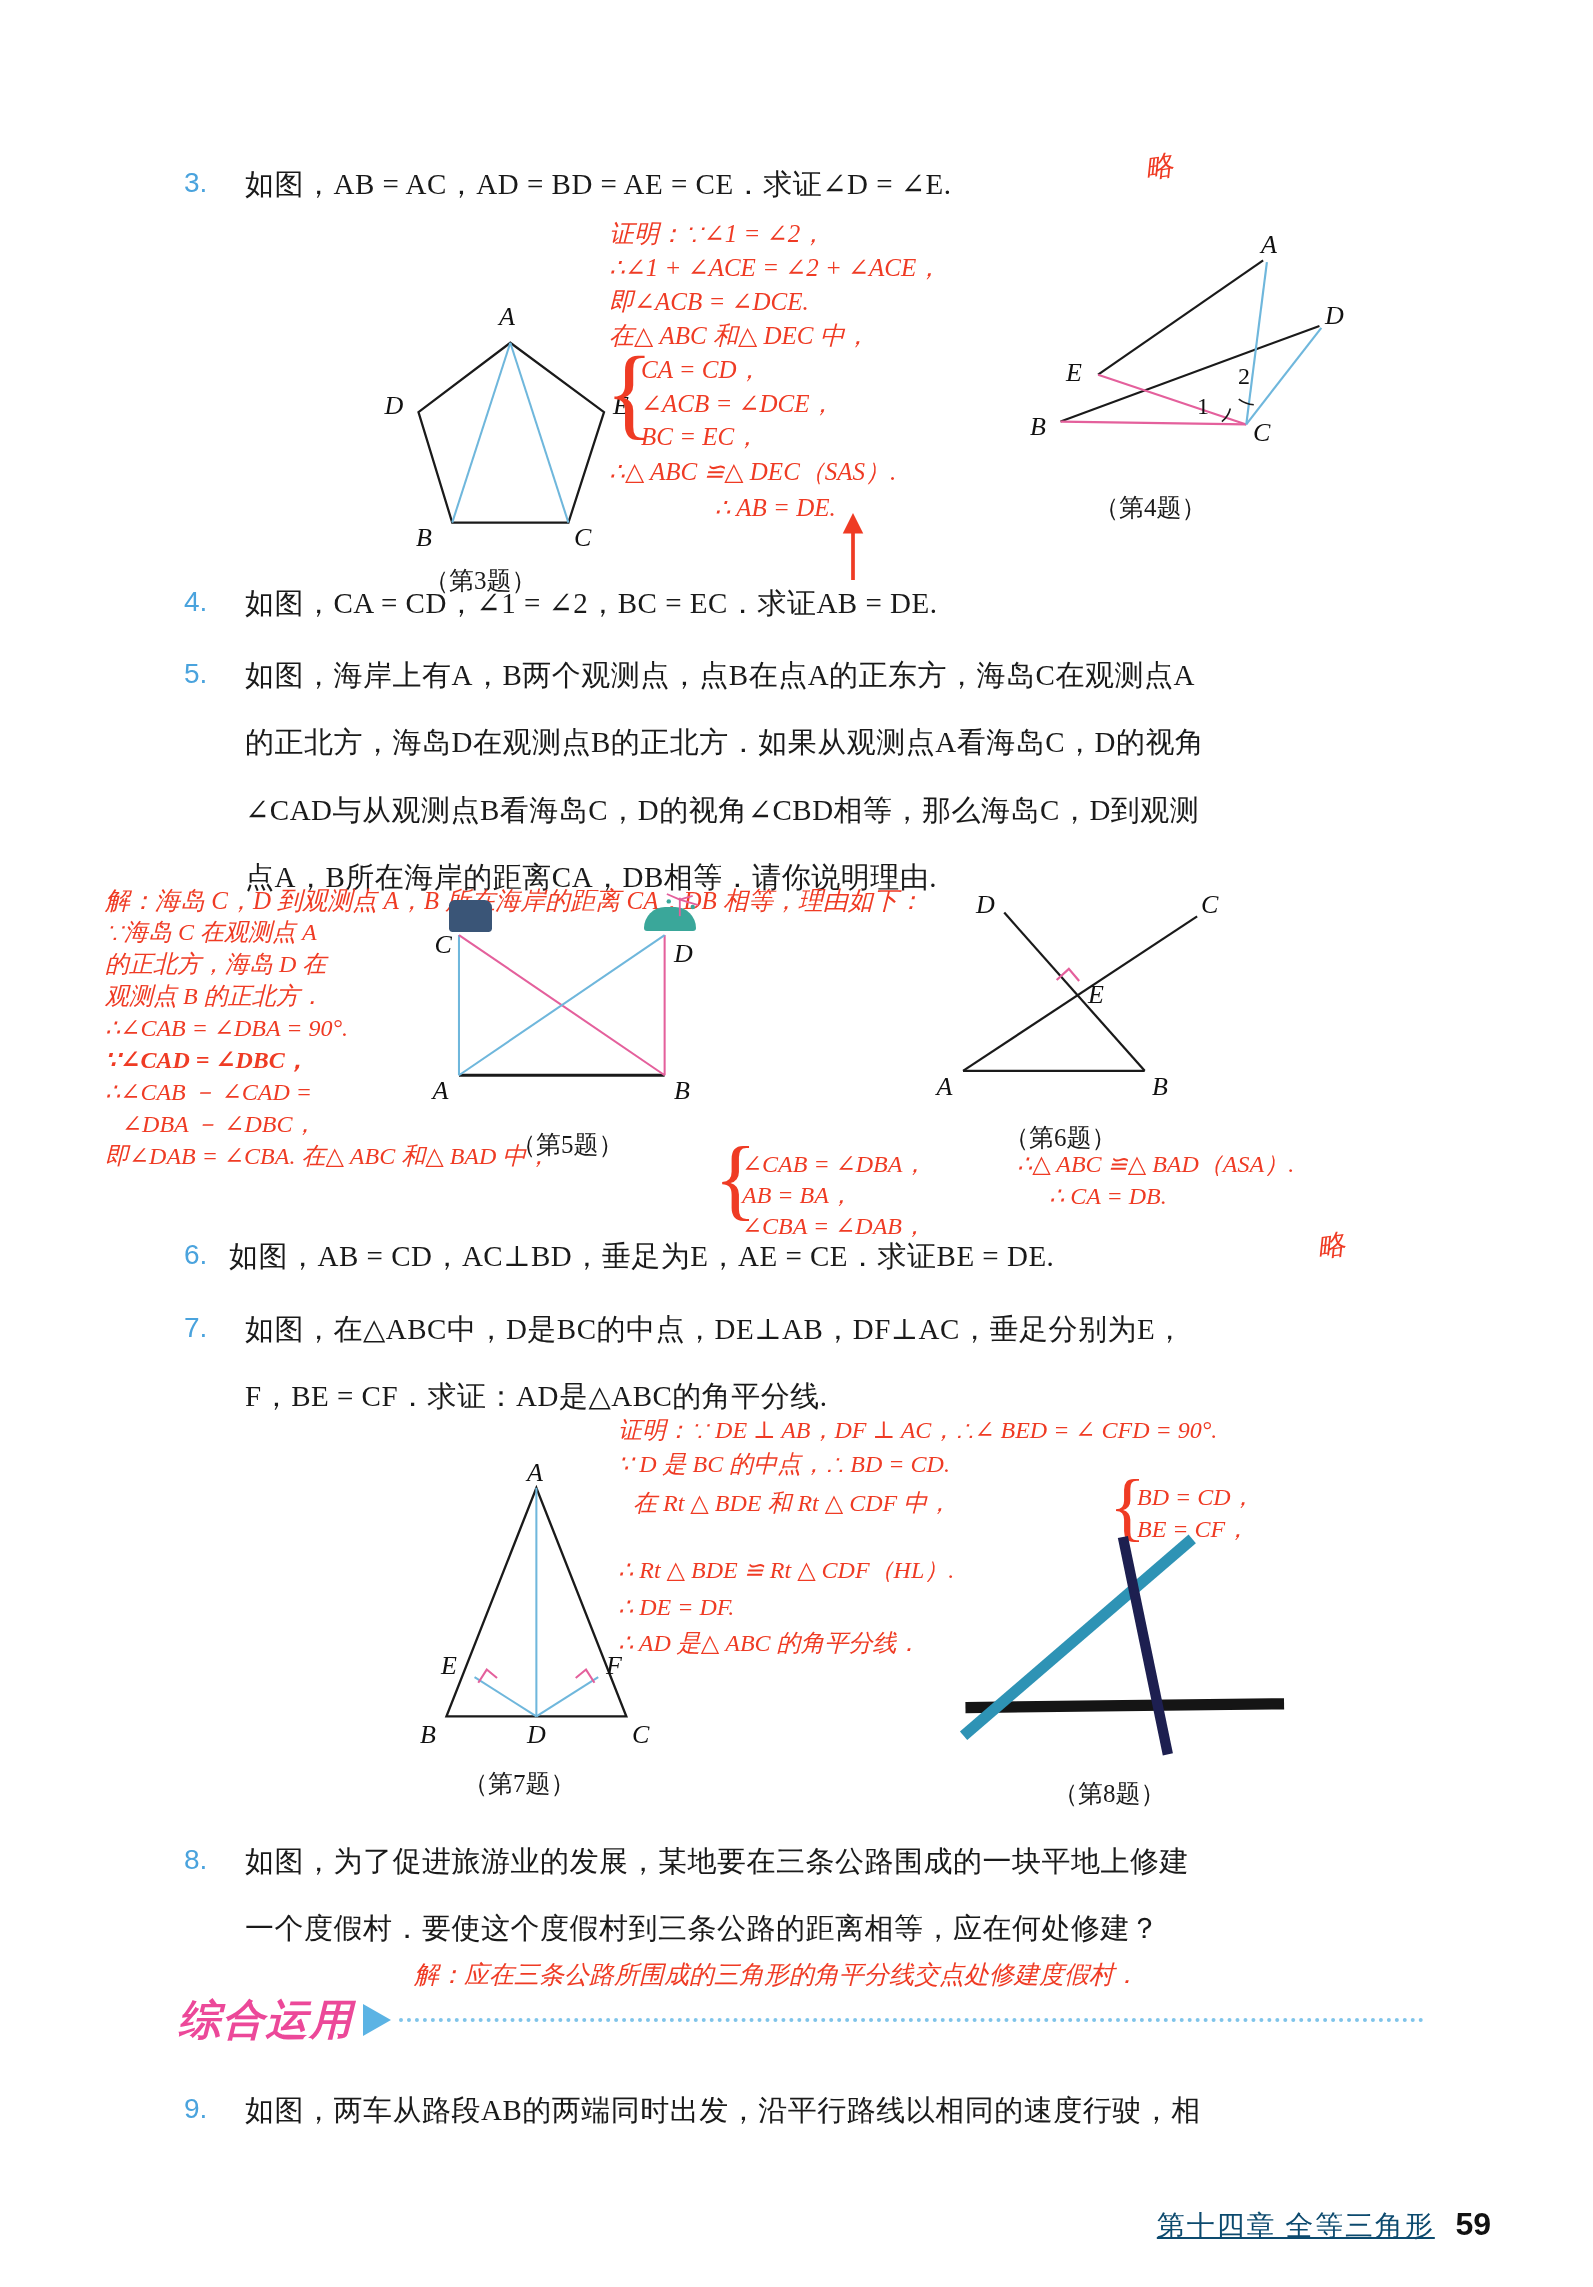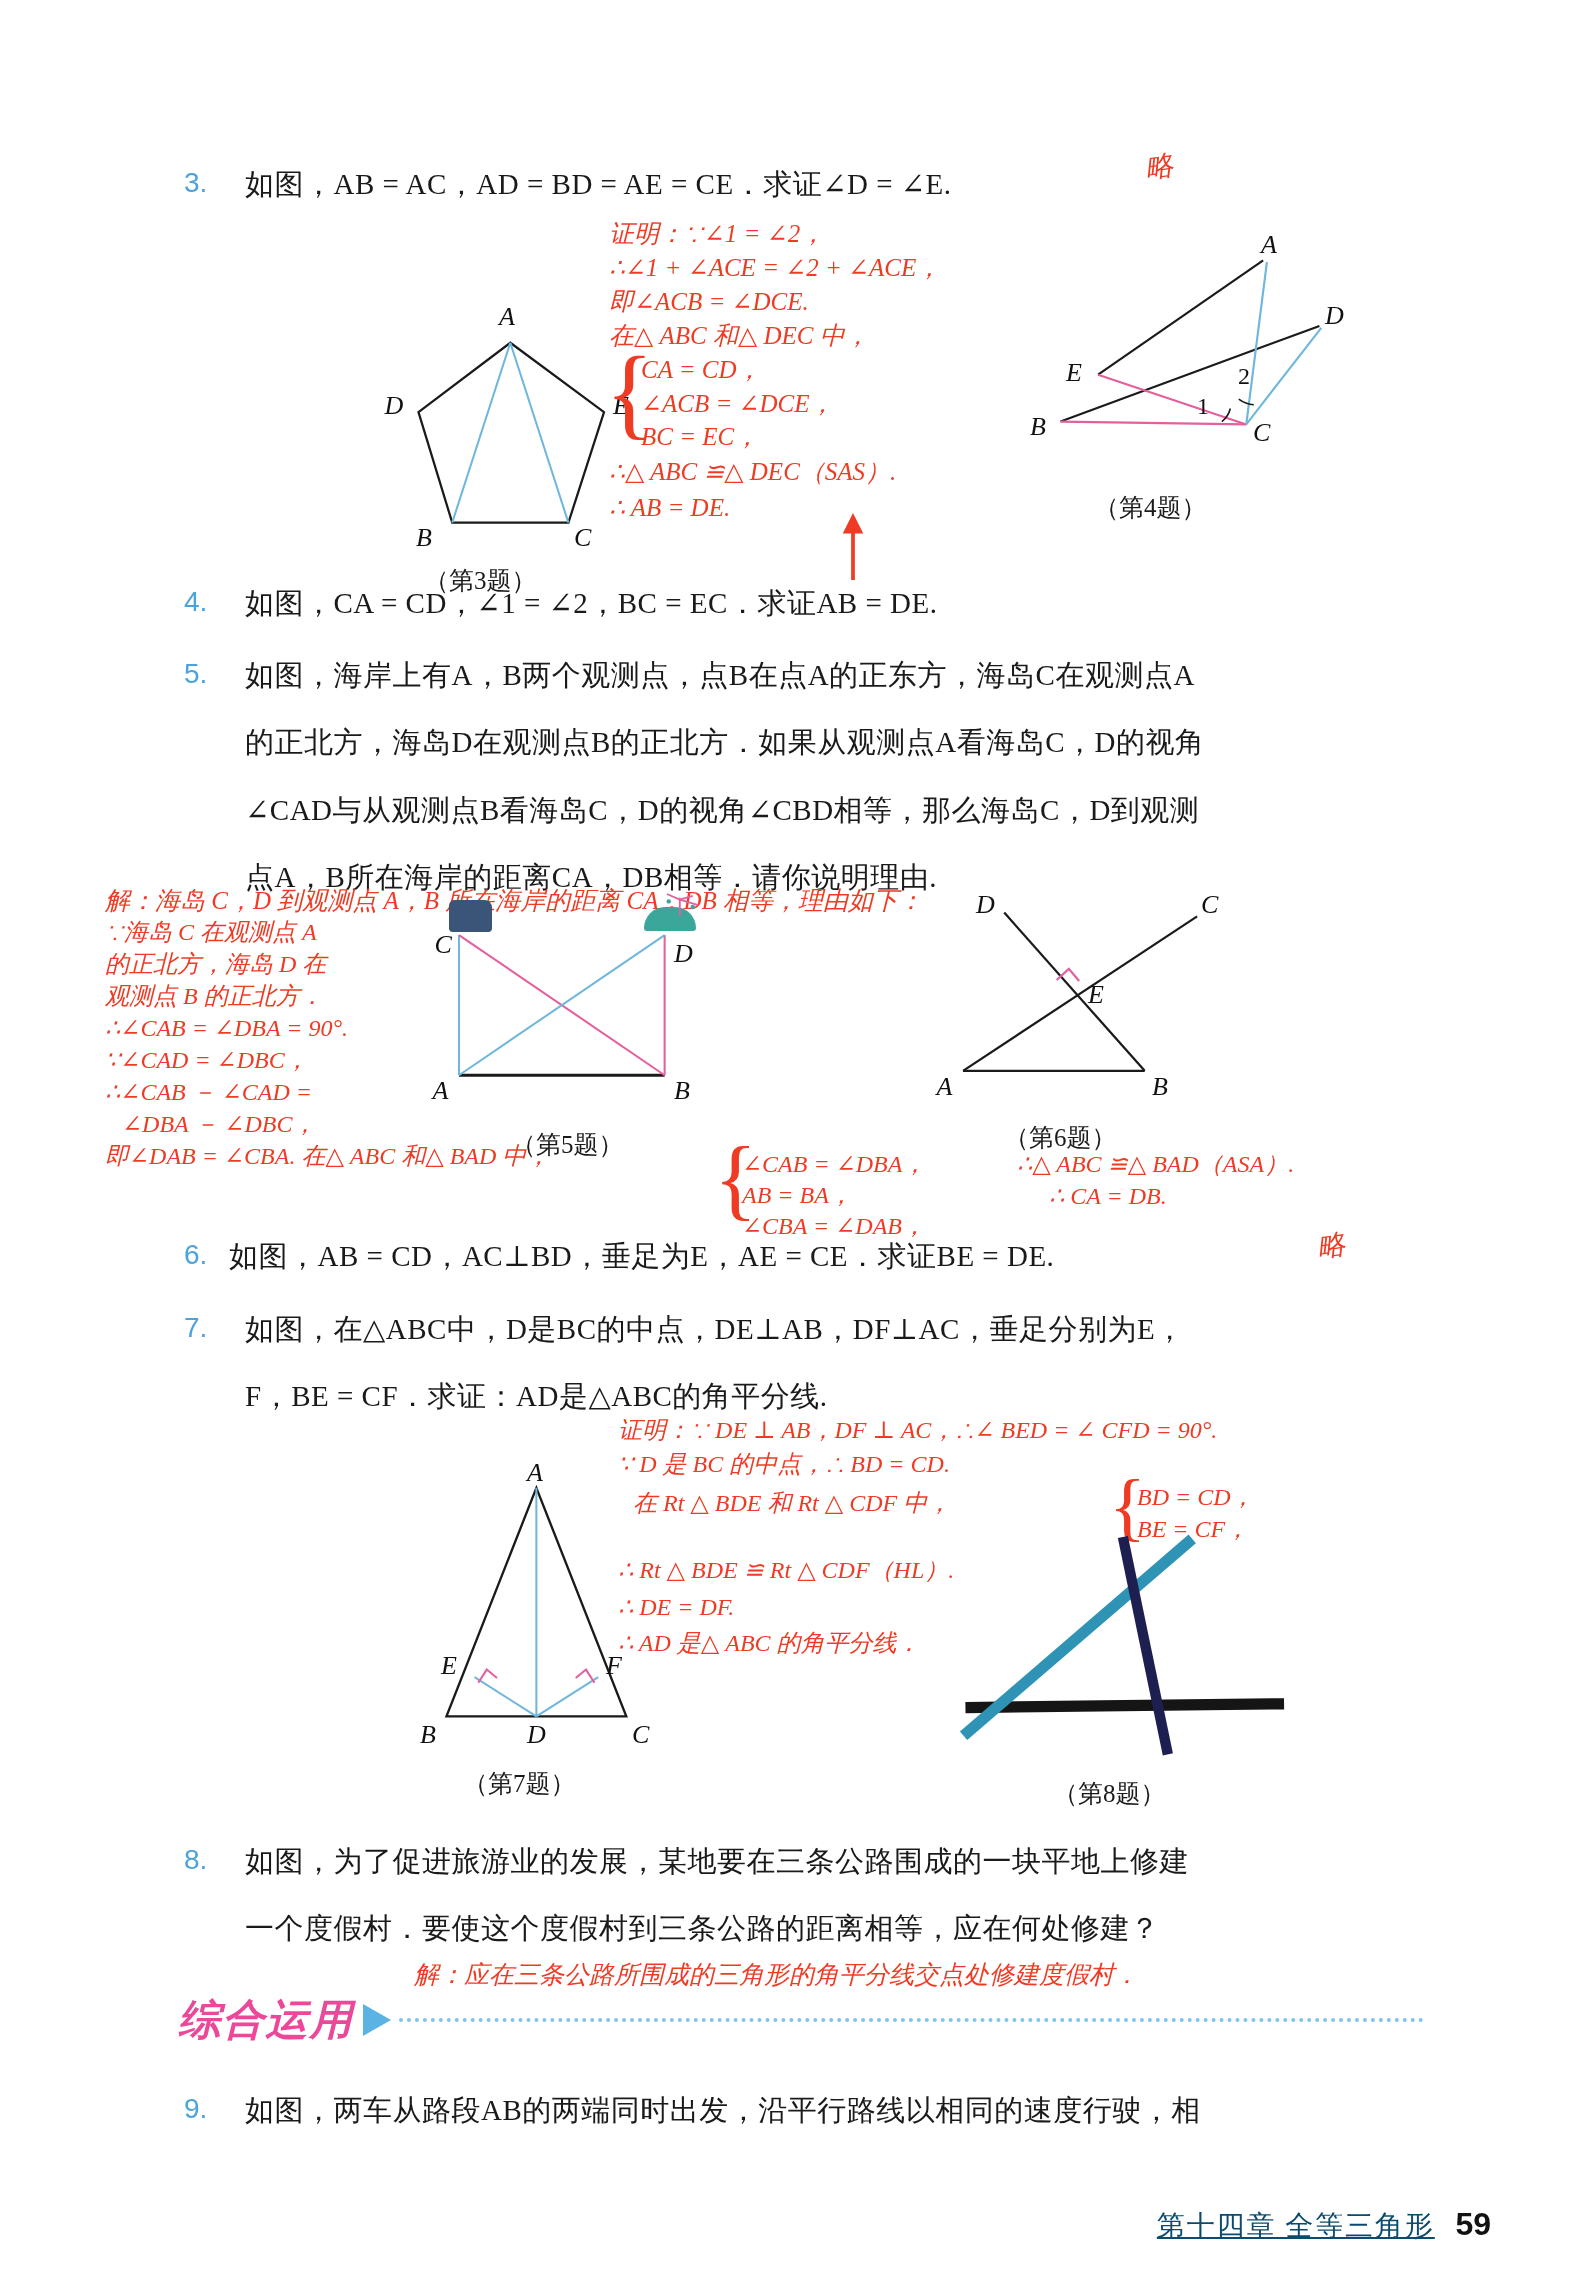--- a/index.html
+++ b/index.html
@@ -120,21 +120,21 @@
     <div class="red red-m" style="line-height:34px;">∴∠1 + ∠ACE = ∠2 + ∠ACE，</div>
     <div class="red red-m" style="line-height:34px;">即∠ACB = ∠DCE.</div>
     <div class="red red-m" style="line-height:34px;">在△ ABC 和△ DEC 中，</div>
     <div style="position:relative;height:101px;">
       <span class="brace" style="left:-3.7px;top:-11.2px;font-size:101px;">{</span>
       <div class="red red-m" style="position:absolute;left:32px;top:0px;">CA = CD，</div>
       <div class="red red-m" style="position:absolute;left:32px;top:34px;">∠ACB = ∠DCE，</div>
       <div class="red red-m" style="position:absolute;left:32px;top:67px;">BC = EC，</div>
     </div>
     <div class="red red-m" style="line-height:36px;">∴△ ABC ≌△ DEC（SAS）.</div>
-    <div class="red red-m" style="line-height:36px;">∴ AB = DE.</div>
+    <div class="red red-m" style="line-height:36px;text-align:center;">∴ AB = DE.</div>
   </div>
 
   <div class="abs" style="left:839px;top:513px;">
     <svg width="28" height="67" viewBox="0 0 30 72">
       <line x1="15" y1="72" x2="15" y2="14" stroke="#ef3b24" stroke-width="4"></line>
       <polygon points="15,0 4,22 26,22" fill="#ef3b24"></polygon>
     </svg>
   </div>
 
   <div class="abs" style="left:993px;top:234px;width:394px;height:281px;">
@@ -170,21 +170,21 @@
   <div class="abs qtext" style="left:245px;top:723px;text-align:right;">的正北方，海岛D在观测点B的正北方．如果从观测点A看海岛C，D的视角</div>
   <div class="abs qtext" style="left:245px;top:791px;">∠CAD与从观测点B看海岛C，D的视角∠CBD相等，那么海岛C，D到观测</div>
   <div class="abs qtext" style="left:245px;top:858px;">点A，B所在海岸的距离CA，DB相等．请你说明理由.</div>
 
   <div class="abs red red-s" style="left:105px;top:884px;font-size:25px;">解：海岛 C，D 到观测点 A，B 所在海岸的距离 CA，DB 相等，理由如下：</div>
   <div class="abs" style="left:105px;top:916px;">
     <div class="red red-s" style="line-height:32px;">∵海岛 C 在观测点 A</div>
     <div class="red red-s" style="line-height:32px;">的正北方，海岛 D 在</div>
     <div class="red red-s" style="line-height:32px;">观测点 B 的正北方．</div>
     <div class="red red-s" style="line-height:32px;">∴∠CAB = ∠DBA = 90°.</div>
-    <div class="red red-s" style="line-height:32px;">∵∠CAD = ∠DBC，</div>
+    <div class="red red-s" style="line-height:32px;font-weight:bold;">∵∠CAD = ∠DBC，</div>
     <div class="red red-s" style="line-height:32px;">∴∠CAB － ∠CAD =</div>
     <div class="red red-s" style="line-height:32px;padding-left:17px;">∠DBA － ∠DBC，</div>
     <div class="red red-s" style="line-height:32px;">即∠DAB = ∠CBA. 在△ ABC 和△ BAD 中，</div>
   </div>
 
   <div class="abs" style="left:714px;top:1145px;width:281px;height:90px;">
     <span class="brace" style="left:0px;top:-11.2px;font-size:90px;">{</span>
     <div class="red red-s" style="position:absolute;left:28px;top:2.8px;">∠CAB = ∠DBA，</div>
     <div class="red red-s" style="position:absolute;left:28px;top:34px;">AB = BA，</div>
     <div class="red red-s" style="position:absolute;left:28px;top:65px;">∠CBA = ∠DAB，</div>

